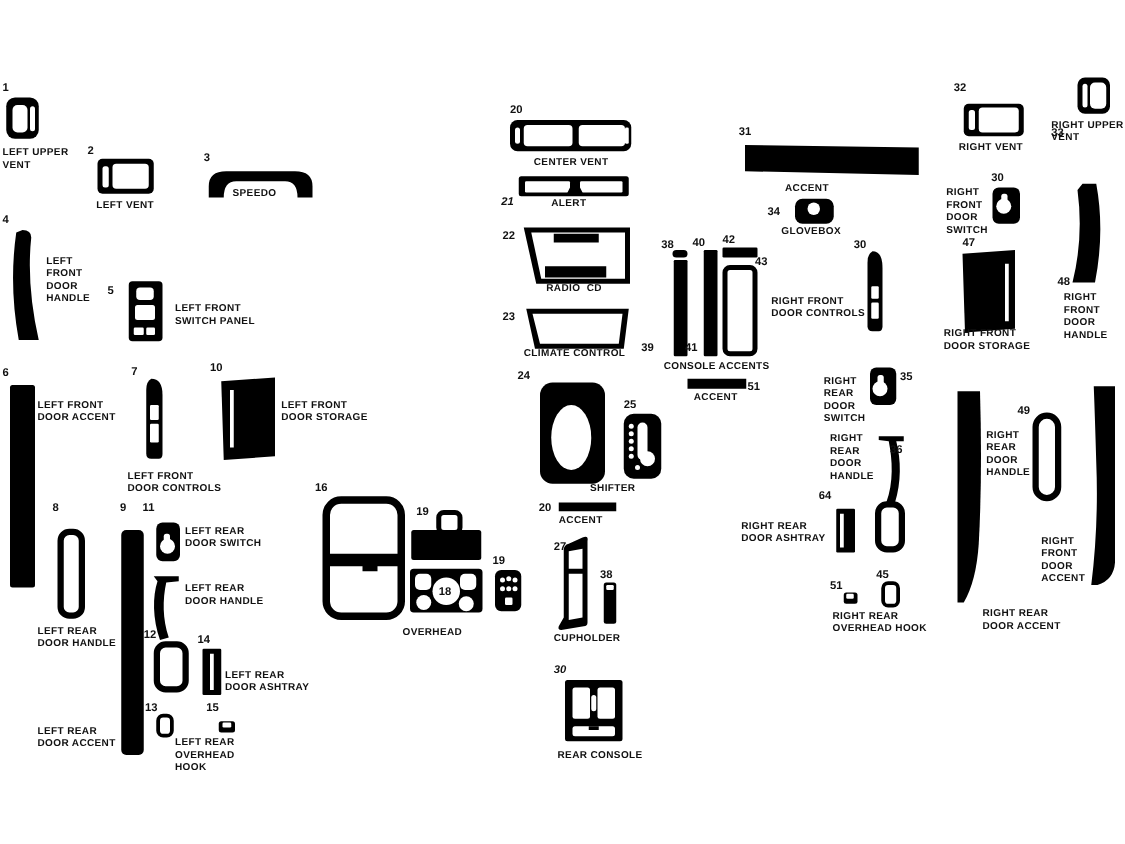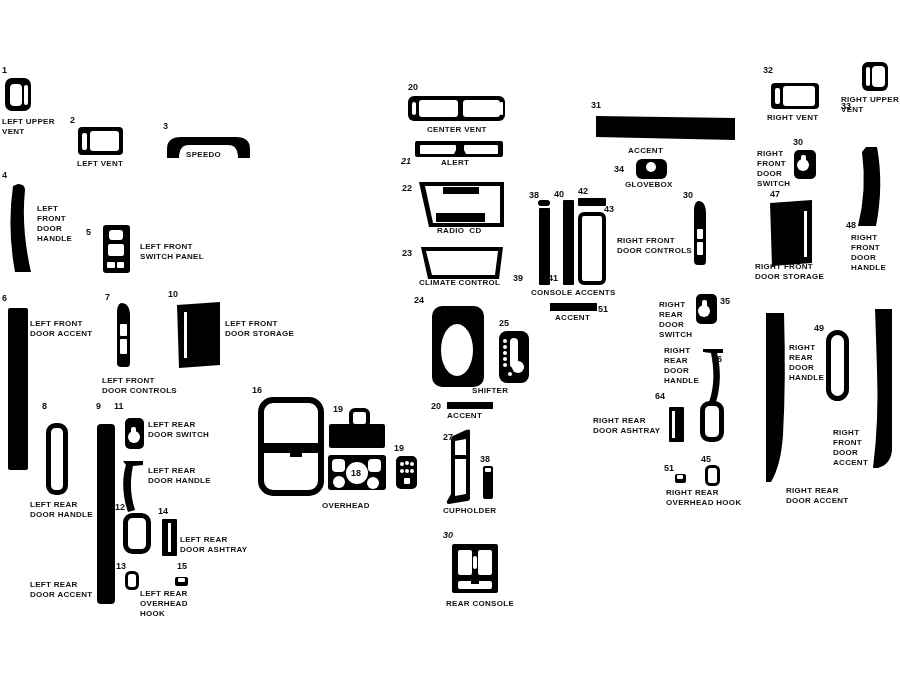--- a/index.html
+++ b/index.html
@@ -161,21 +161,21 @@
     <div class="plabel" style="left: 30px; top: 580px;"><div>LEFT REAR</div><div>DOOR ACCENT</div></div>
     <div class="pnum" style="left: 168px; top: 290px;">10</div>
     <div class="plabel" style="left: 225px; top: 319px;"><div>LEFT FRONT</div><div>DOOR STORAGE</div></div>
     <div class="pnum" style="left: 114px; top: 402px;">11</div>
     <div class="plabel" style="left: 148px; top: 420px;"><div>LEFT REAR</div><div>DOOR SWITCH</div></div>
     <div class="pnum" style="left: 115px; top: 503px;">12</div>
     <div class="plabel" style="left: 148px; top: 466px;"><div>LEFT REAR</div><div>DOOR HANDLE</div></div>
     <div class="pnum" style="left: 116px; top: 562px;">13</div>
     <div class="pnum" style="left: 158px; top: 507px;">14</div>
     <div class="plabel" style="left: 180px; top: 535px;"><div>LEFT REAR</div><div>DOOR ASHTRAY</div></div>
-    <div class="pnum" style="left: 165px; top: 562px; margin-left: 12px;">15</div>
+    <div class="pnum" style="left: 165px; top: 562px;">15</div>
     <div class="plabel" style="left: 140px; top: 589px;"><div>LEFT REAR</div><div>OVERHEAD</div><div>HOOK</div></div>
     <div class="pnum" style="left: 252px; top: 386px;">16</div>
     <div class="pnum" style="left: 333px; top: 405px;">19</div>
     <div class="pnum" style="left: 351px; top: 469px;">18</div>
     <div class="pnum" style="left: 394px; top: 444px;">19</div>
     <div class="plabel" style="left: 322px; top: 501px;"><div>OVERHEAD</div></div>
     <div class="pnum" style="left: 408px; top: 83px;">20</div>
     <div class="plabel" style="left: 427px; top: 125px;"><div>CENTER VENT</div></div>
     <div class="pnum" style="left: 401px; top: 157px; font-style: italic;">21</div>
     <div class="plabel" style="left: 441px; top: 158px;"><div>ALERT</div></div>

